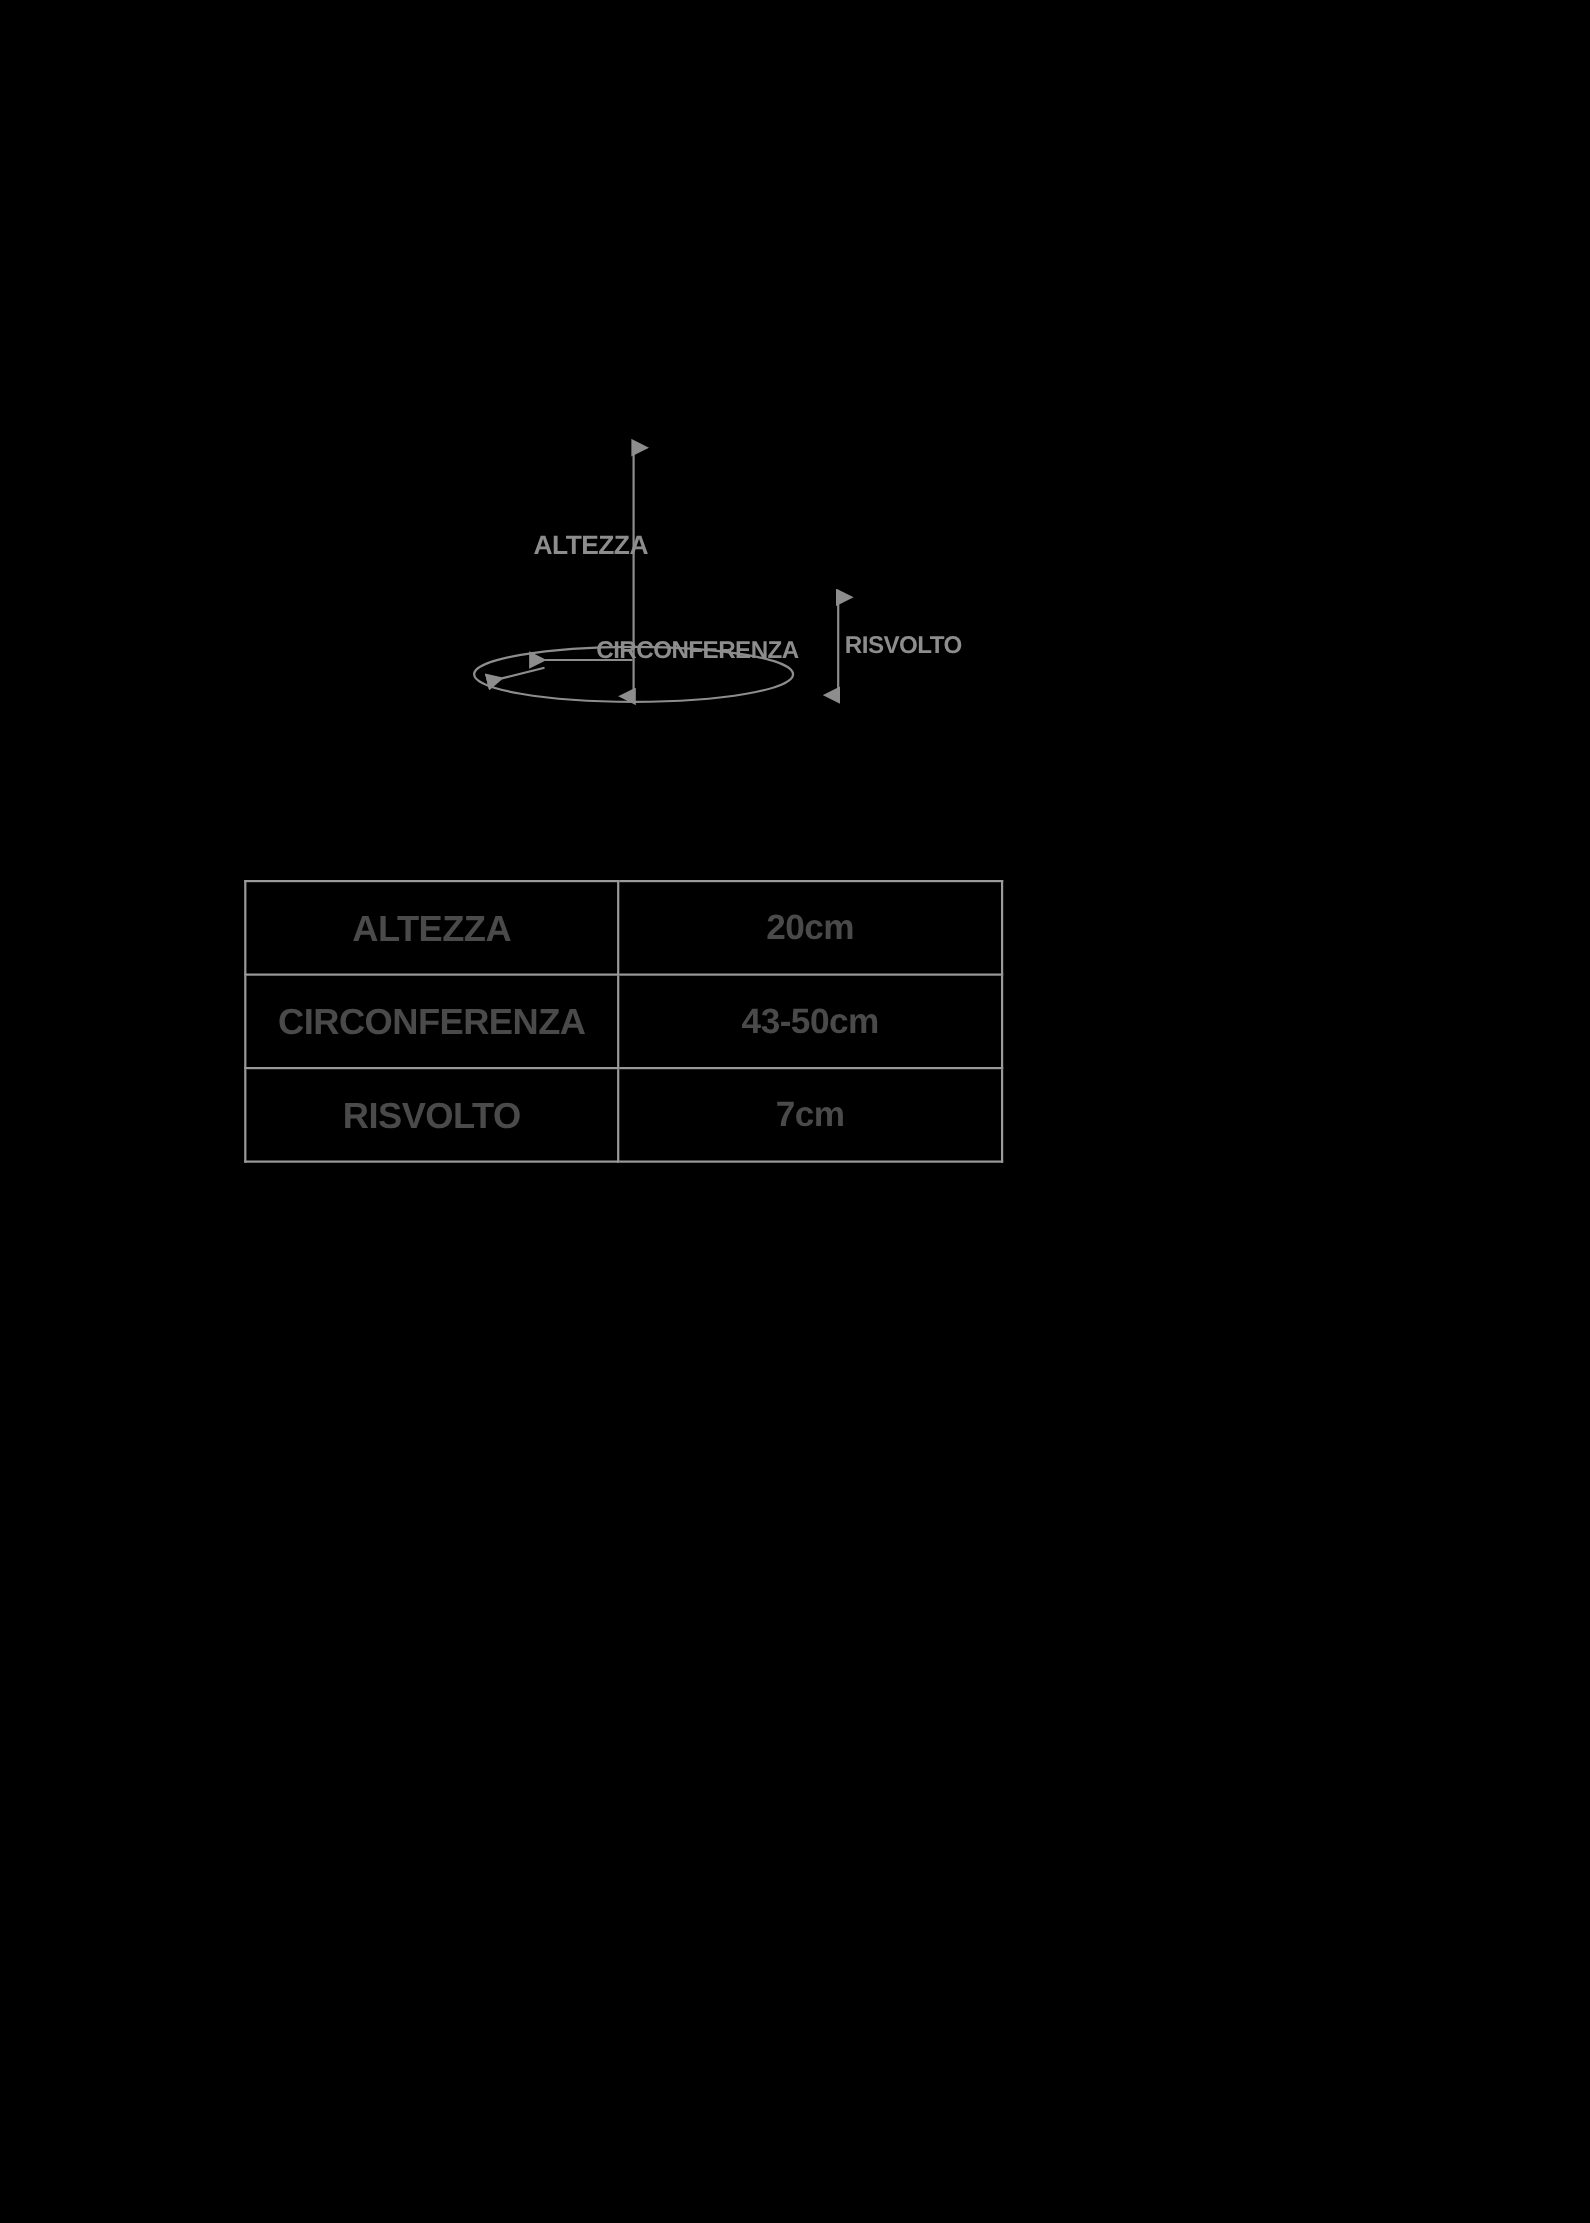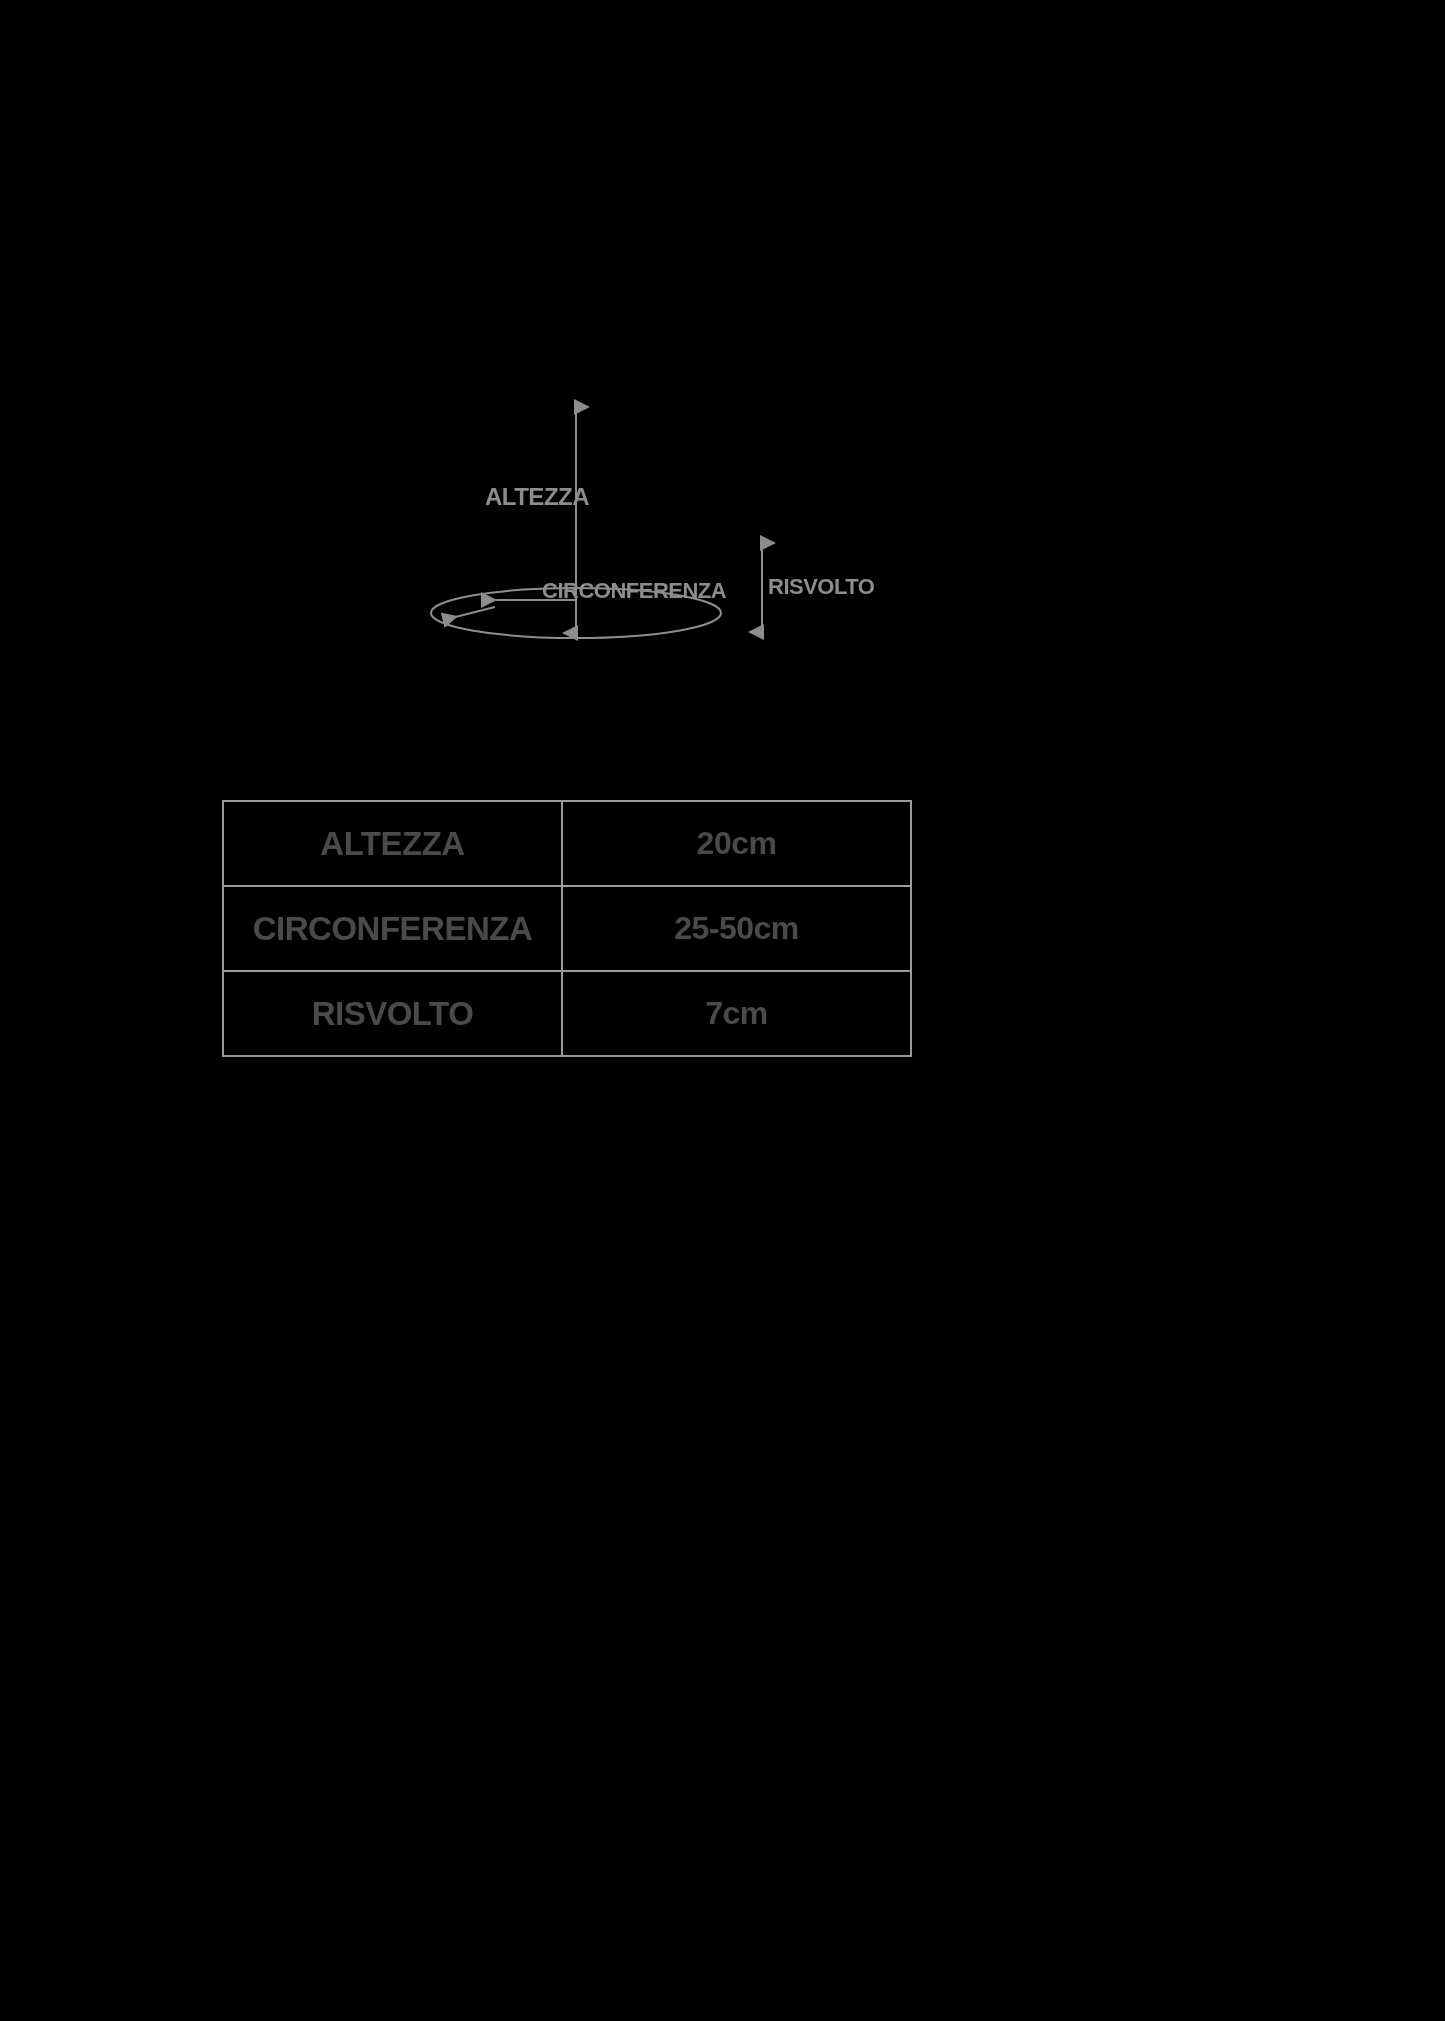--- a/index.html
+++ b/index.html
@@ -120,20 +120,20 @@
 </div>
 
 <table id="size-table">
   <tbody>
     <tr>
       <td class="cell-name">ALTEZZA</td>
       <td class="cell-value">20cm</td>
     </tr>
     <tr>
       <td class="cell-name">CIRCONFERENZA</td>
-      <td class="cell-value">25-50cm</td>
+      <td class="cell-value">43-50cm</td>
     </tr>
     <tr>
       <td class="cell-name">RISVOLTO</td>
       <td class="cell-value">7cm</td>
     </tr>
   </tbody>
 </table>
 
 </body></html>

